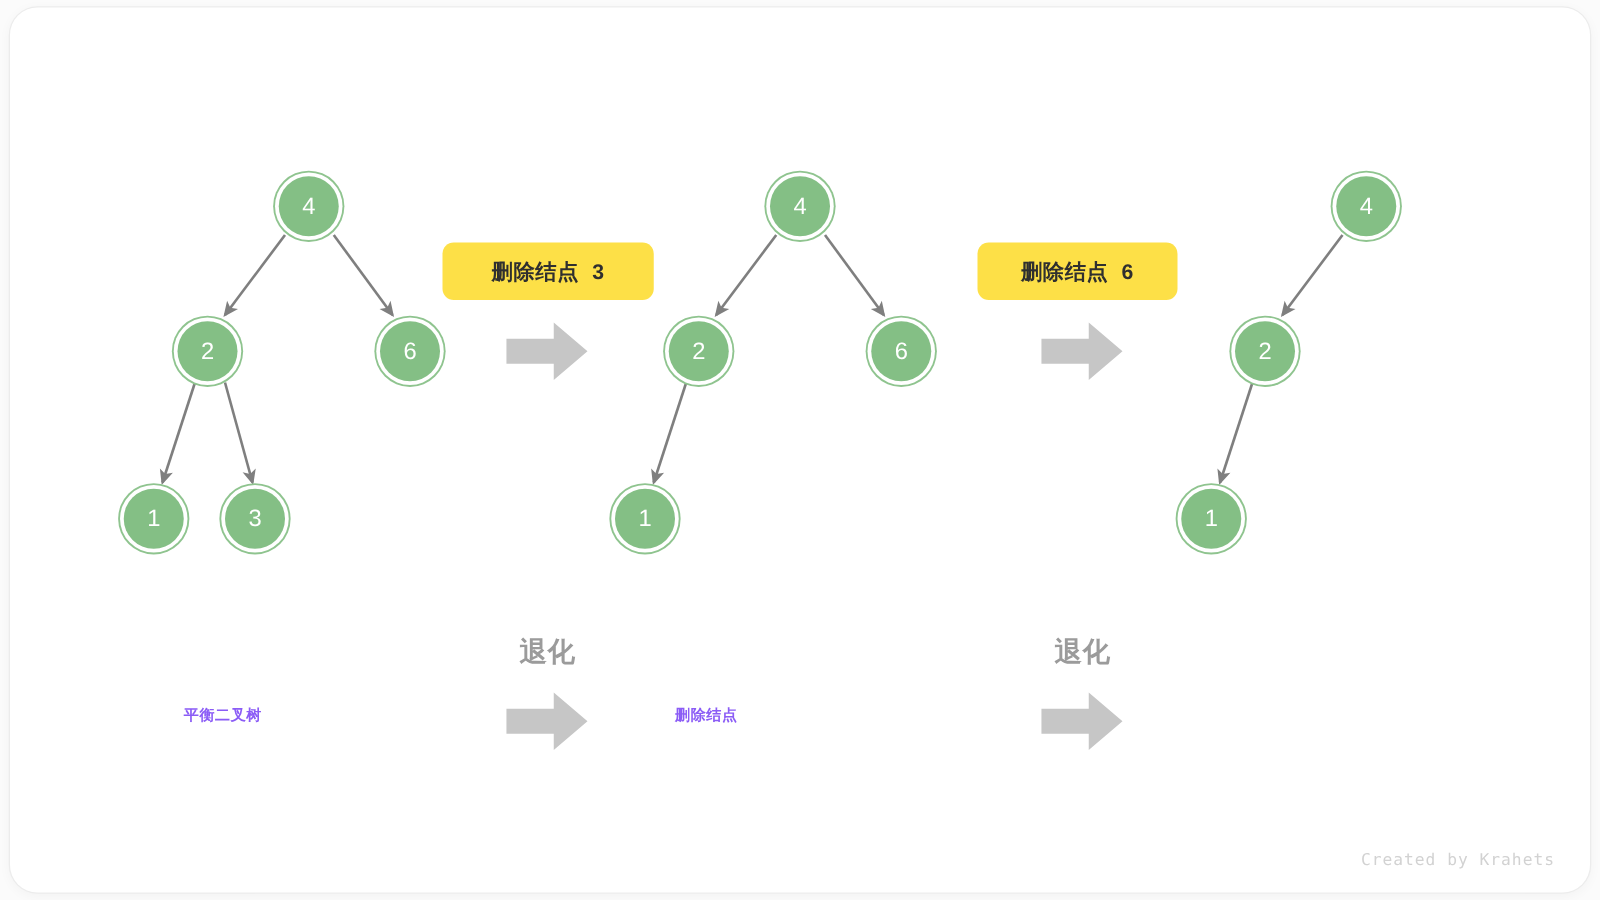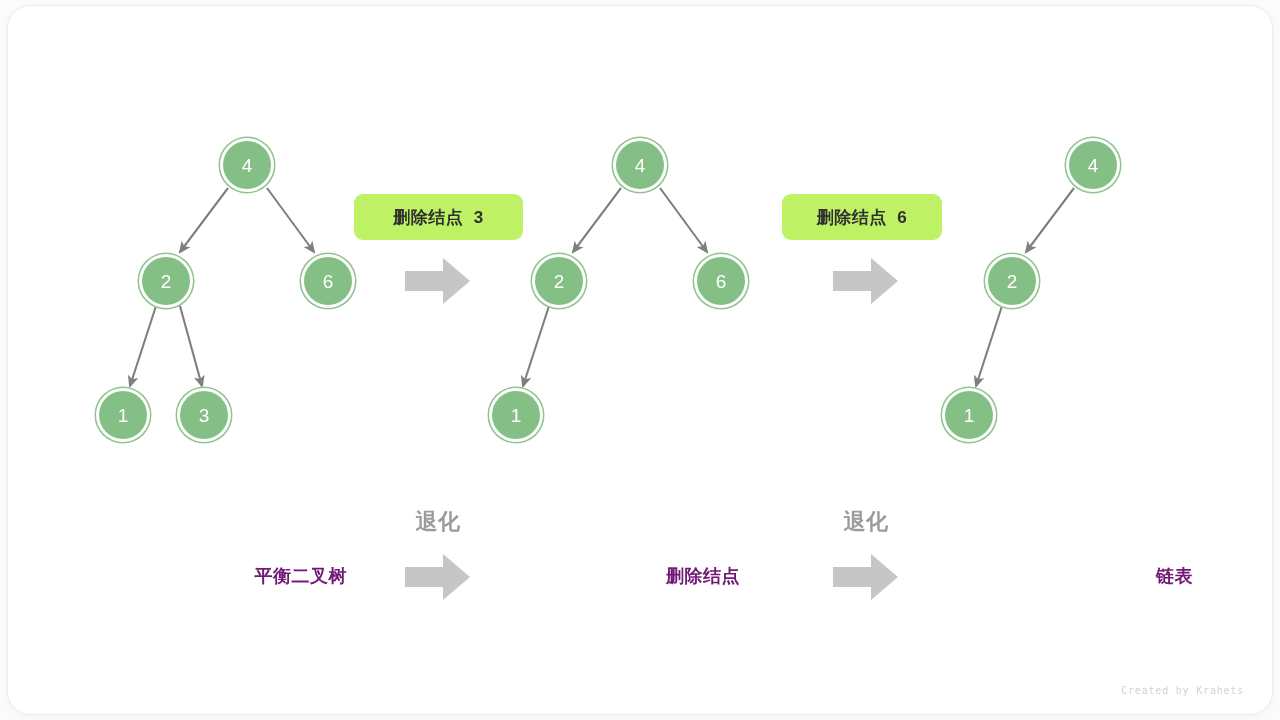--- a/index.html
+++ b/index.html
@@ -63,21 +63,21 @@
     width: 1280px;
     height: 720px;
     z-index: 1;
     pointer-events: none;
     overflow: visible;
   }
 
   
   .op-badge {
     position: absolute;
-    background: #bef264;
+    background: #fde047;
     border-radius: 9px;
     color: #2f2f2f;
     font-size: 17px;
     font-weight: bold;
     display: flex;
     align-items: center;
     justify-content: center;
     white-space: pre;
     z-index: 4;
     letter-spacing: 0.5px;
@@ -86,25 +86,25 @@
   
   .block-arrow {
     position: absolute;
     z-index: 2;
   }
   .block-arrow svg { display: block; }
 
   
   .caption {
     position: absolute;
-    color: #701a75;
-    font-size: 18px;
+    color: #8b5cf6;
+    font-size: 12px;
     font-weight: bold;
     white-space: nowrap;
-    text-align: right;
+    text-align: left;
     z-index: 4;
     letter-spacing: 0.5px;
   }
 
   .degrade-label {
     position: absolute;
     color: #9b9b9b;
     font-size: 22px;
     font-weight: bold;
     white-space: nowrap;
@@ -113,21 +113,21 @@
     letter-spacing: 0.5px;
   }
 
   
   #watermark {
     position: absolute;
     right: 36px;
     bottom: 24px;
     color: #d2d2d2;
     font-family: "DejaVu Sans Mono", "Liberation Mono", monospace;
-    font-size: 10px;
+    font-size: 13px;
     letter-spacing: 0.8px;
     z-index: 5;
     white-space: nowrap;
   }
 </style>
 </head>
 <body>
 
 <div id="canvas">
   <div id="card"></div>
@@ -189,21 +189,20 @@
 
     <div class="node" style="left:1069px; top:141px;">4</div>
     <div class="node" style="left:988px; top:257px;">2</div>
     <div class="node" style="left:945px; top:391px;">1</div>
 
     <div class="degrade-label" style="left:378px; top:507px; width:120px;">退化</div>
     <div class="degrade-label" style="left:806px; top:507px; width:120px;">退化</div>
 
     <div class="caption" style="left:147px; top:564px; width:200px;">平衡二叉树</div>
     <div class="caption" style="left:540px; top:564px; width:200px;">删除结点</div>
-    <div class="caption" style="left:993px; top:564px; width:200px;">链表</div>
 
     <div class="block-arrow" style="left:405px; top:553px;">
       <svg width="66" height="48" viewBox="0 0 66 48" xmlns="http://www.w3.org/2000/svg">
         <path d="M0,14 L38,14 L38,1 L65,24 L38,47 L38,34 L0,34 Z" fill="#c6c6c6"></path>
       </svg>
     </div>
     <div class="block-arrow" style="left:833px; top:553px;">
       <svg width="66" height="48" viewBox="0 0 66 48" xmlns="http://www.w3.org/2000/svg">
         <path d="M0,14 L38,14 L38,1 L65,24 L38,47 L38,34 L0,34 Z" fill="#c6c6c6"></path>
       </svg>

